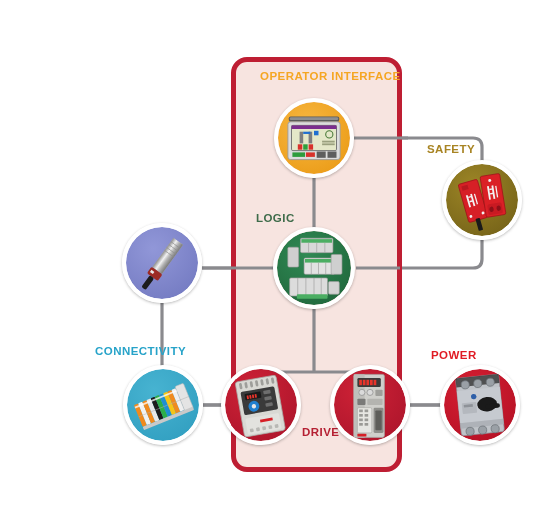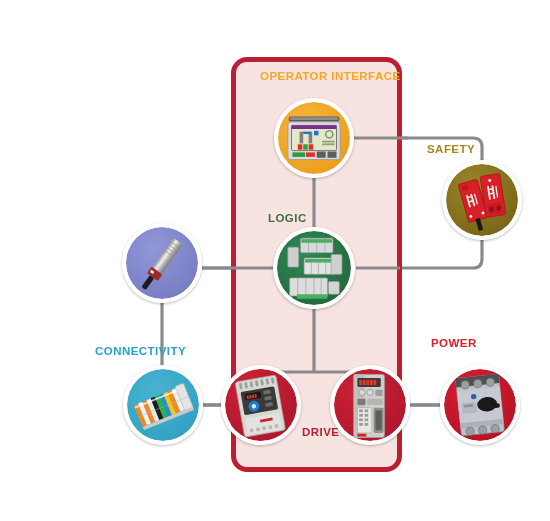--- a/index.html
+++ b/index.html
@@ -222,21 +222,21 @@
           <line x1="23" y1="52" x2="23" y2="72"></line>
           <line x1="32" y1="52" x2="32" y2="72"></line>
           <line x1="41" y1="52" x2="41" y2="72"></line>
           <line x1="49" y1="52" x2="49" y2="72"></line>
         </g>
         <rect x="22" y="70" width="34" height="5" rx="1" fill="#4BAE63"></rect>
         <rect x="57" y="56" width="12" height="14" rx="1.5" fill="#D4D4D4" stroke="#9E9E9E" stroke-width="0.7"></rect>
       </g>
     </svg>
   </div>
-  <div class="lbl" style="left:220px;top:213px;color:#3E6B4A;">LOGIC</div>
+  <div class="lbl" style="left:208px;top:213px;color:#3E6B4A;">LOGIC</div>
 
   <div class="node" style="left:75px;top:365px;width:80px;height:80px;">
     <div class="fill" style="background:radial-gradient(circle at 38% 30%,#47B3D1,#2E9CBE);"></div>
     <svg class="art" viewBox="0 0 80 80">
       <g transform="rotate(-22 40 40)">
         <g>
           <rect x="10" y="28" width="5" height="26" rx="1" fill="#F08A1E"></rect>
           <rect x="15" y="28" width="5" height="26" rx="1" fill="#F2F2F2"></rect>
           <rect x="20" y="28" width="5" height="26" rx="1" fill="#F08A1E"></rect>
           <rect x="25" y="28" width="5" height="26" rx="1" fill="#E8E8E8"></rect>
@@ -353,15 +353,15 @@
         <rect x="22" y="38" width="10" height="3" fill="#8E9298"></rect>
         <ellipse cx="48" cy="40" rx="11" ry="8" fill="#1A1A1A"></ellipse>
         <rect x="46" y="40" width="16" height="5" rx="2.5" fill="#1A1A1A"></rect>
         <rect x="16" y="58" width="48" height="6" fill="#AEB2B8"></rect>
         <circle cx="26" cy="68" r="4.5" fill="#9AA0A6" stroke="#6E7378" stroke-width="0.8"></circle>
         <circle cx="40" cy="68" r="4.5" fill="#9AA0A6" stroke="#6E7378" stroke-width="0.8"></circle>
         <circle cx="54" cy="68" r="4.5" fill="#9AA0A6" stroke="#6E7378" stroke-width="0.8"></circle>
       </g>
     </svg>
   </div>
-  <div class="lbl" style="left:383px;top:338px;color:#E01B24;">POWER</div>
+  <div class="lbl" style="left:383px;top:350px;color:#E01B24;">POWER</div>
 
 </div>
 
 </body></html>

